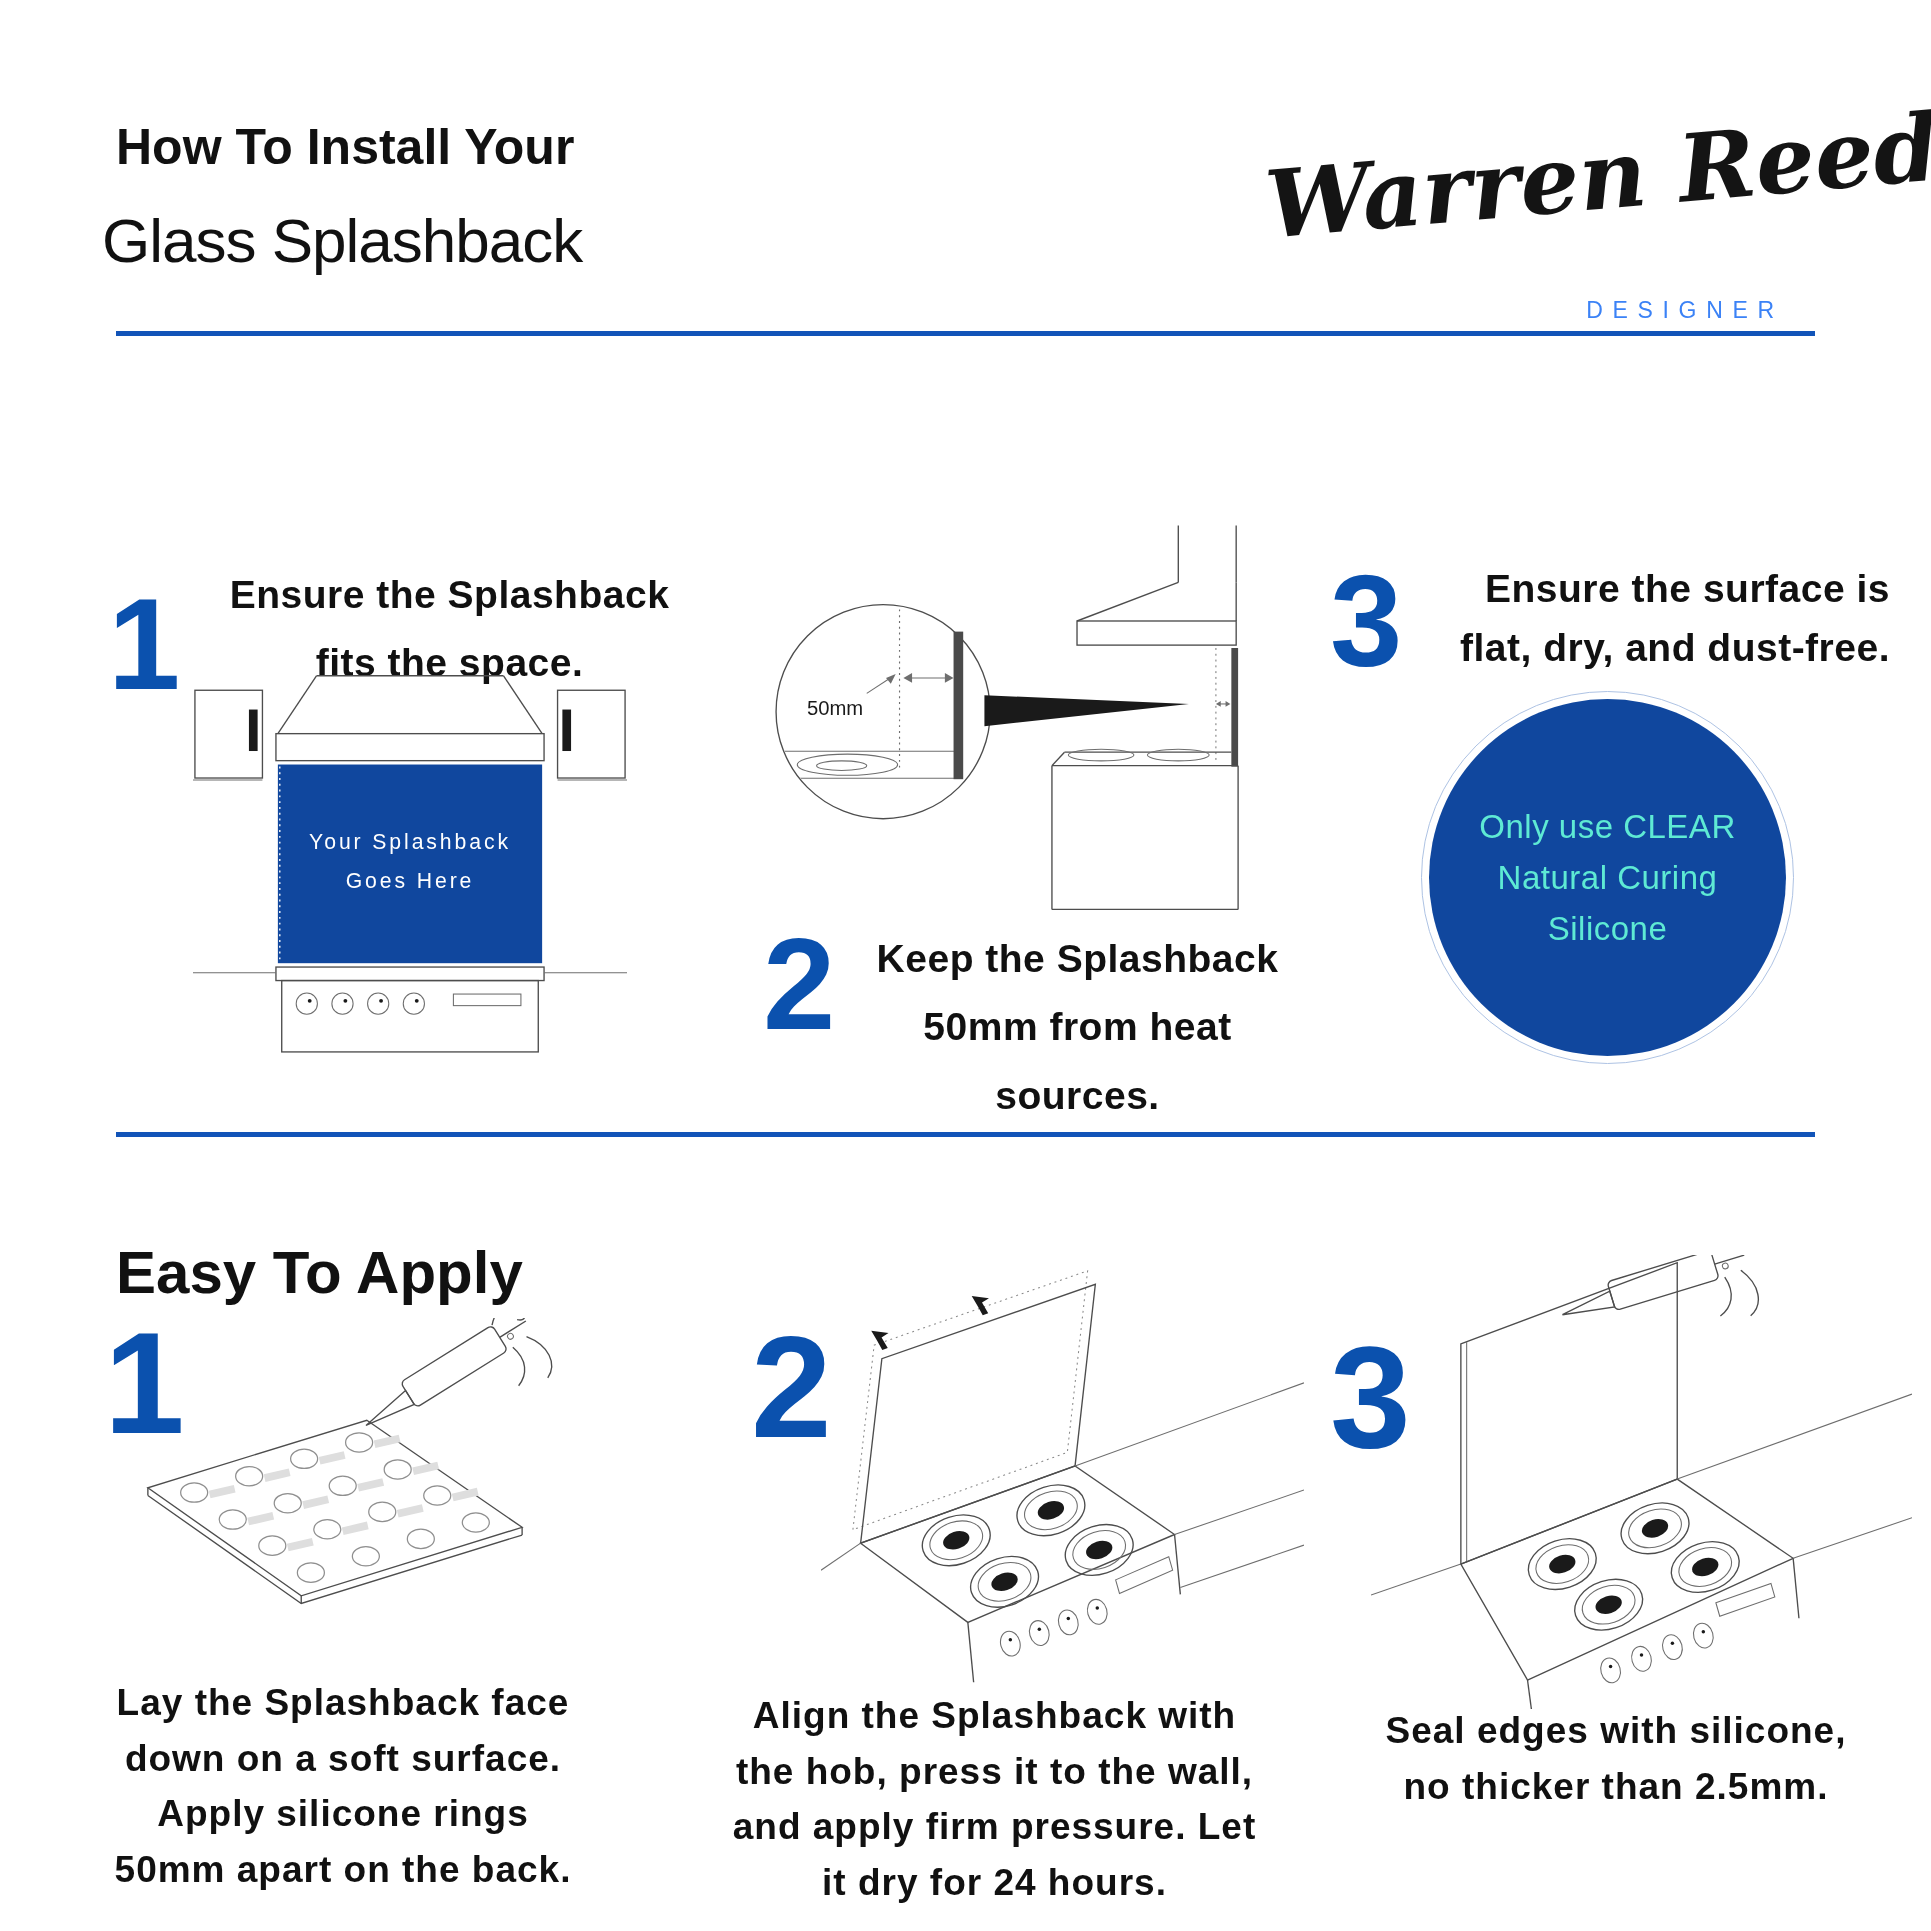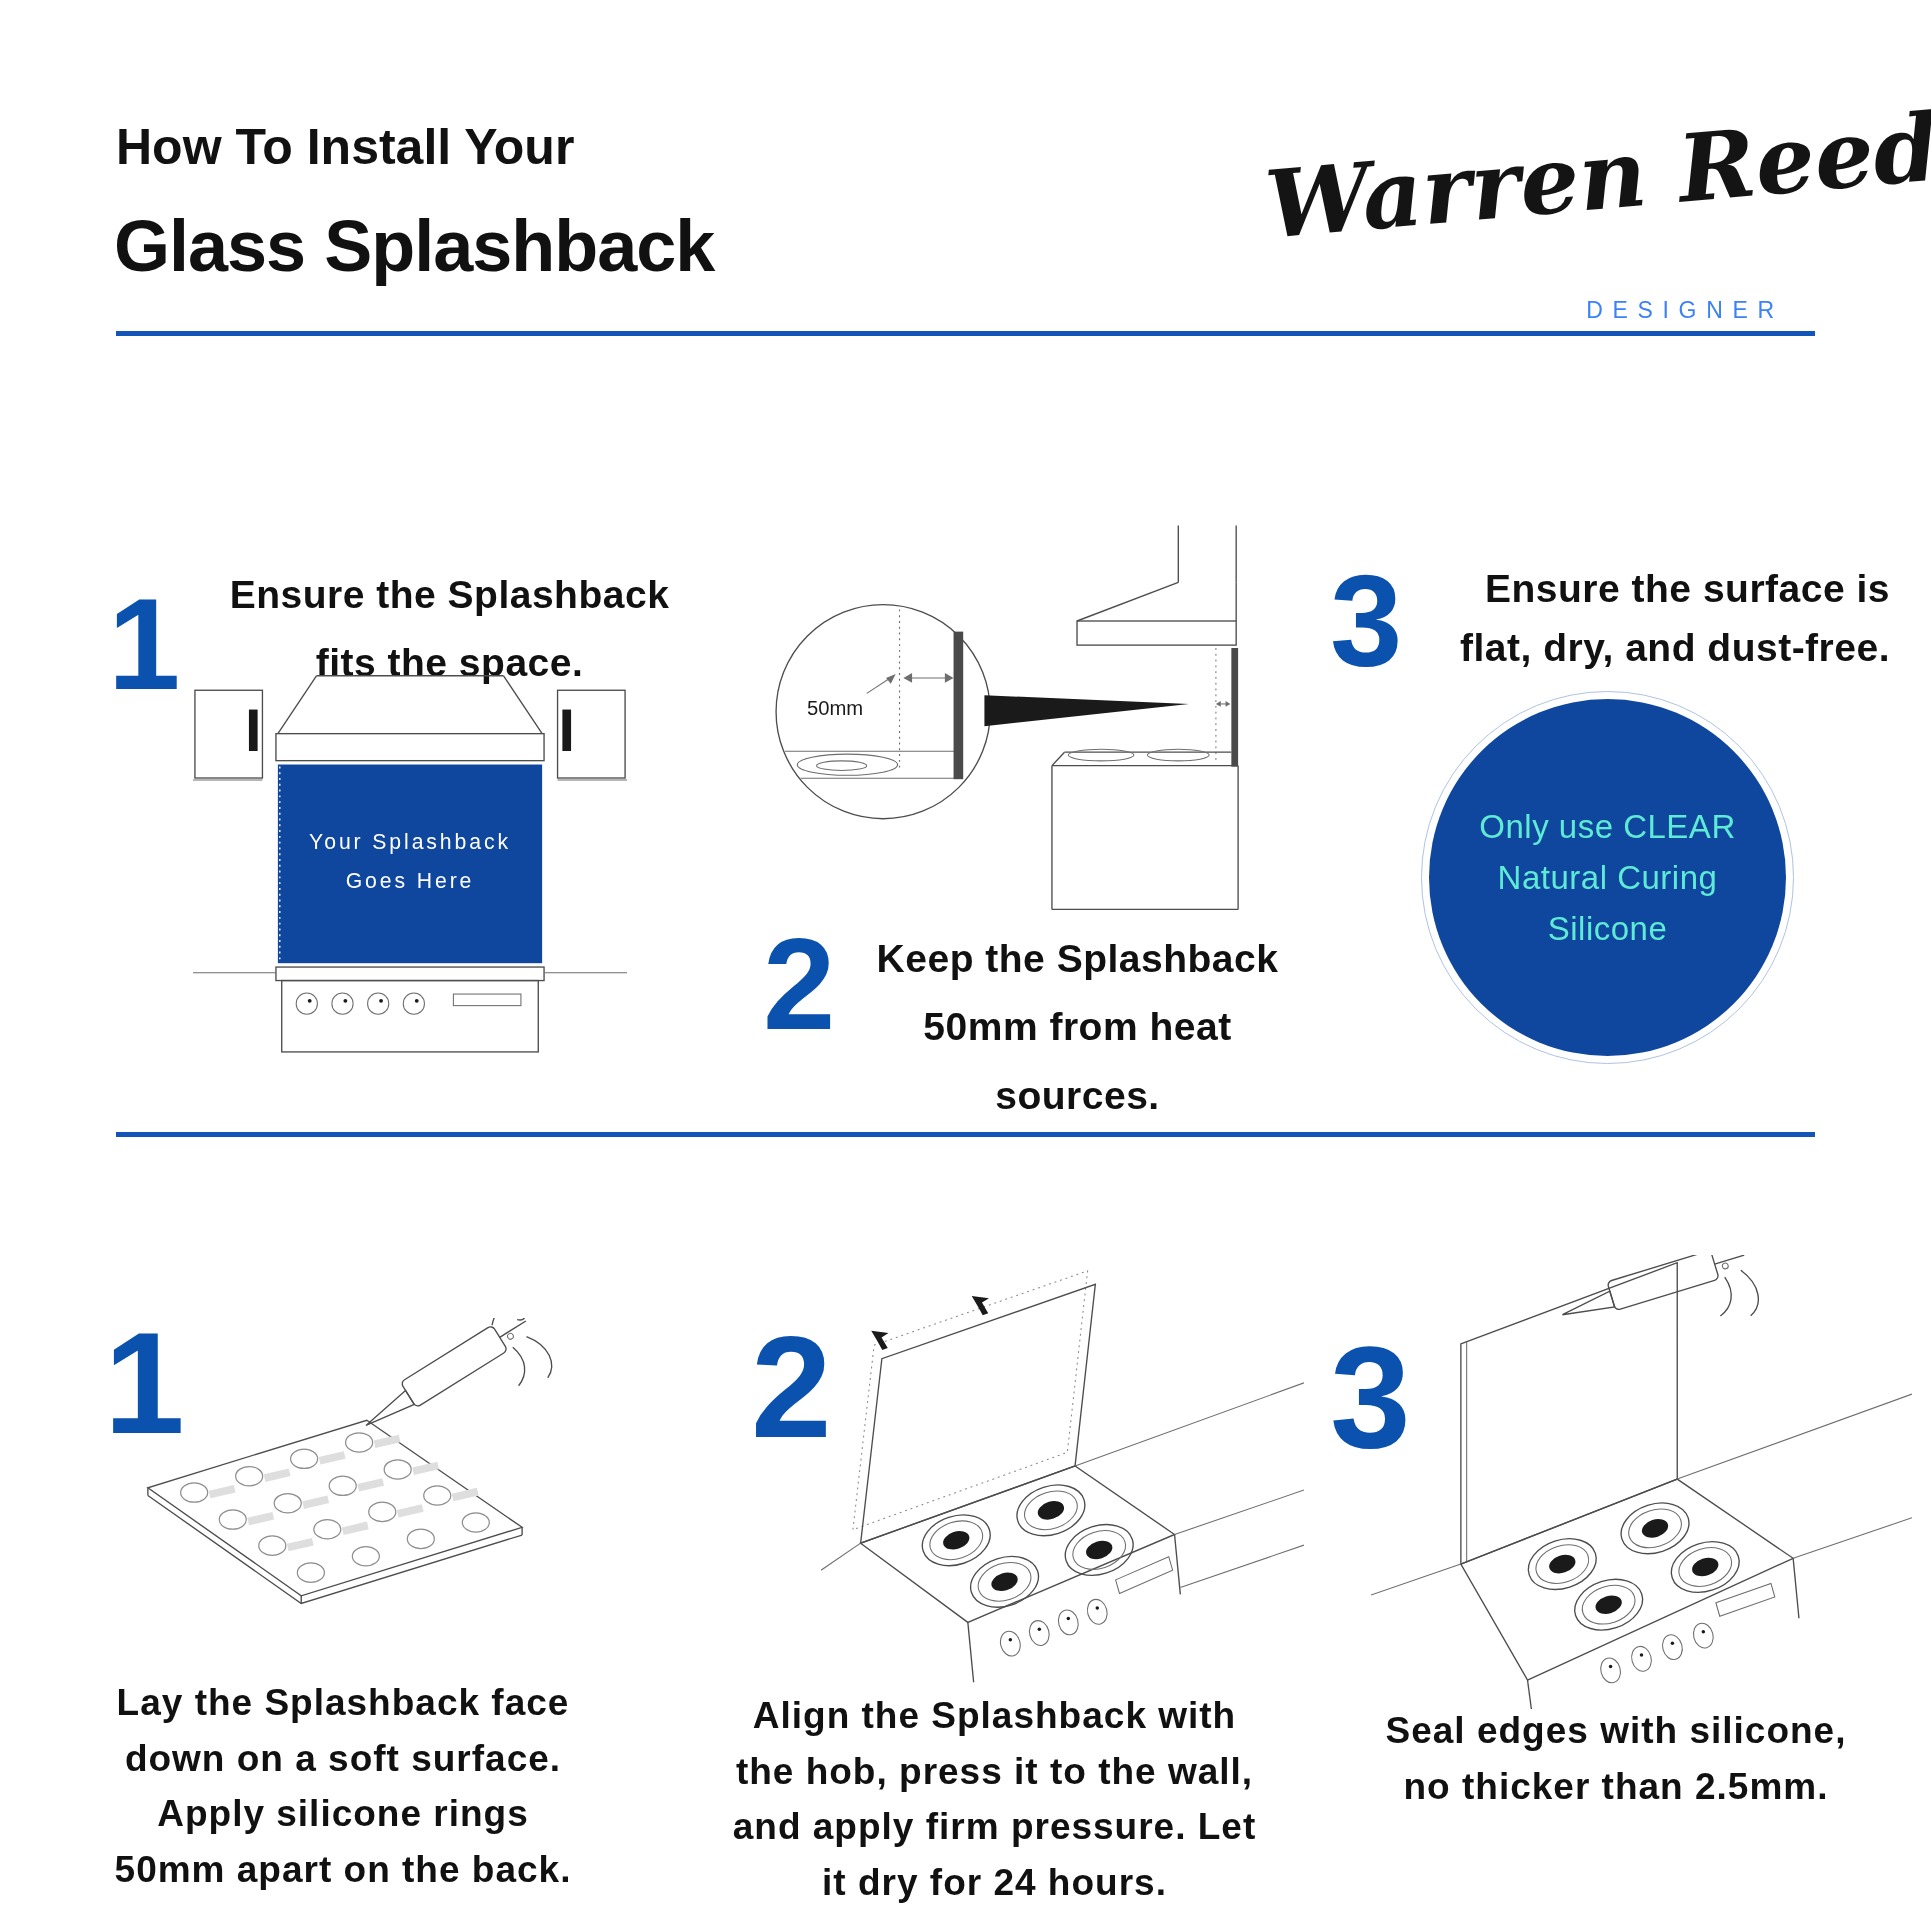--- a/index.html
+++ b/index.html
@@ -2,21 +2,21 @@
 <html><head>
 <meta charset="utf-8">
 <style>
   html,body{margin:0;padding:0;background:#e9e9e9;}
   .page{position:relative;width:1931px;height:1931px;background:#ffffff;overflow:hidden;
         font-family:"Liberation Sans",sans-serif;color:#111;padding-left:12px;}
   .abs{position:absolute;}
 
   
   .title-small{left:116px;top:118px;font-size:50px;font-weight:700;letter-spacing:0;}
-  .title-big{left:114px;top:205px;font-size:72px;font-weight:700;letter-spacing:-1px;}
+  .title-big{left:102px;top:205px;font-size:62px;font-weight:400;letter-spacing:-1px;}
   .signature{left:1265px;top:124px;width:618px;text-align:center;
              font-family:"DejaVu Serif",serif;font-style:italic;font-weight:600;
              font-size:93px;transform:rotate(-5deg);color:#141414;white-space:nowrap;}
   .designer{left:1468px;top:297px;width:434px;text-align:center;
             font-size:23px;font-weight:500;letter-spacing:9.7px;color:#3b82f6;}
   .divider{left:116px;width:1699px;height:4.8px;background:#1254B8;}
   .divider1{top:331px;}
   .divider2{top:1132px;}
 
   
@@ -202,20 +202,21 @@
   <div class="abs badge-ring">
     <div class="badge">
       <div class="badge-text">Only use CLEAR
 Natural Curing
 Silicone</div>
     </div>
   </div>
 
   <div class="abs divider divider2"></div>
 
+  <div class="abs section-h h-apply">Easy To Apply</div>
 
   <div class="abs stepnum num-b n-b1">1</div>
   <div class="abs stepnum num-b n-b2">2</div>
   <div class="abs stepnum num-b n-b3">3</div>
 
   <svg class="abs" style="left:111px;top:1318px" width="502" height="381" viewBox="0 0 520 395">
     <g>
       <polygon points="265,106 426,217 197,288 38,176" class="ln"></polygon>
       <line x1="38" y1="176" x2="38" y2="184" class="ln"></line>
       <line x1="197" y1="288" x2="197" y2="296" class="ln"></line>

